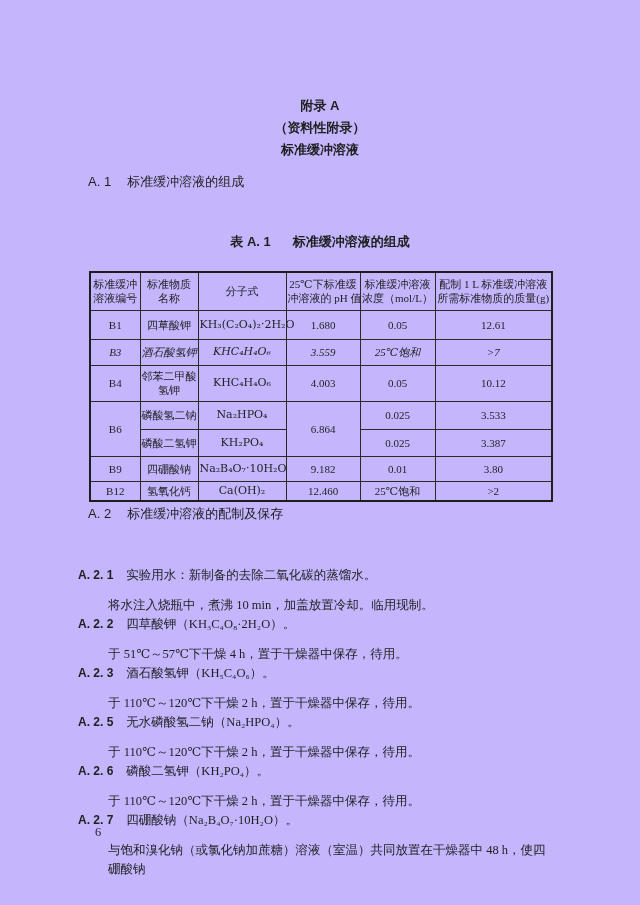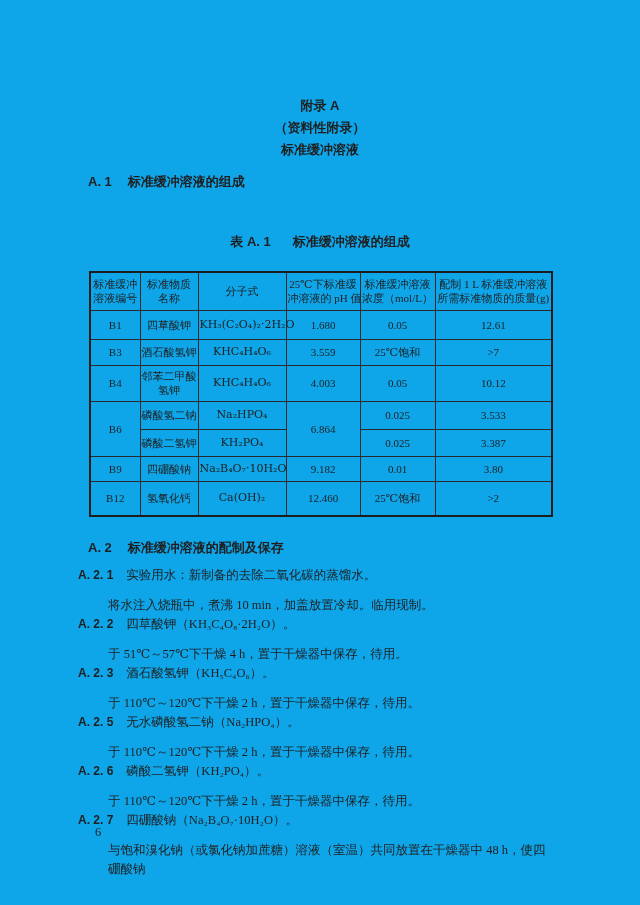--- a/index.html
+++ b/index.html
@@ -1,46 +1,46 @@
 <!DOCTYPE html>
 <html><head>
 <meta charset="utf-8">
 <style>
   html,body { margin:0; padding:0; background:#e8e8e8; }
   .page {
     position:relative;
     width:640px; height:905px;
     margin:0 auto;
-    background:#0ea5e9;
+    background:#c4b5fd;
     color:#1f1f1f;
     font-family:"Liberation Serif","DejaVu Serif",serif;
     overflow:hidden;
   }
 
   
   .doc-header {
     position:absolute; top:95px; left:0; right:0;
     text-align:center;
     font-family:"Liberation Sans","DejaVu Sans",sans-serif;
     font-weight:bold;
     font-size:13px;
     line-height:22px;
   }
 
   
   .sec-heading {
     position:absolute; left:88px;
     font-family:"Liberation Sans","DejaVu Sans",sans-serif;
-    font-weight:bold;
+    font-weight:normal;
     font-size:13px;
     white-space:nowrap;
   }
   .sec-heading .sec-num { margin-right:16px; }
   .a1-heading { top:173px; }
-  .a2-heading { top:539px;text-align:right; }
+  .a2-heading { top:505px;text-align:right; }
 
   
   .intro-para {
     position:absolute; top:203px; left:88px; width:470px;
     font-size:12.5px; line-height:18px;
     text-indent:2em;
   }
 
   
   .table-caption {
@@ -65,26 +65,26 @@
     text-align:center;
     vertical-align:middle;
     font-weight:normal;
     padding:2px 1px;
     line-height:14px;
   }
   table.buffer-table { border:2px solid #1d1d1d; }
   .hline { display:block; white-space:nowrap; }
   tr.h-header { height:38px; }
   tr.h-r1 { height:29px; }
-  tr.h-r2 { height:26px; }
+  tr.h-r2 { height:26px;font-style:italic; }
   tr.h-r3 { height:36px; }
   tr.h-r4a { height:28px; }
   tr.h-r4b { height:27px; }
   tr.h-r5 { height:25px; }
-  tr.h-r6 { height:35px; }
+  tr.h-r6 { height:19px; }
   td.formula { font-family:"DejaVu Serif",serif; }
 
   
   .clauses {
     position:absolute; top:566px; left:78px; width:478px;
     font-size:12.5px;
     line-height:19.5px;
   }
   .clause-num {
     font-family:"Liberation Sans","DejaVu Sans",sans-serif;

